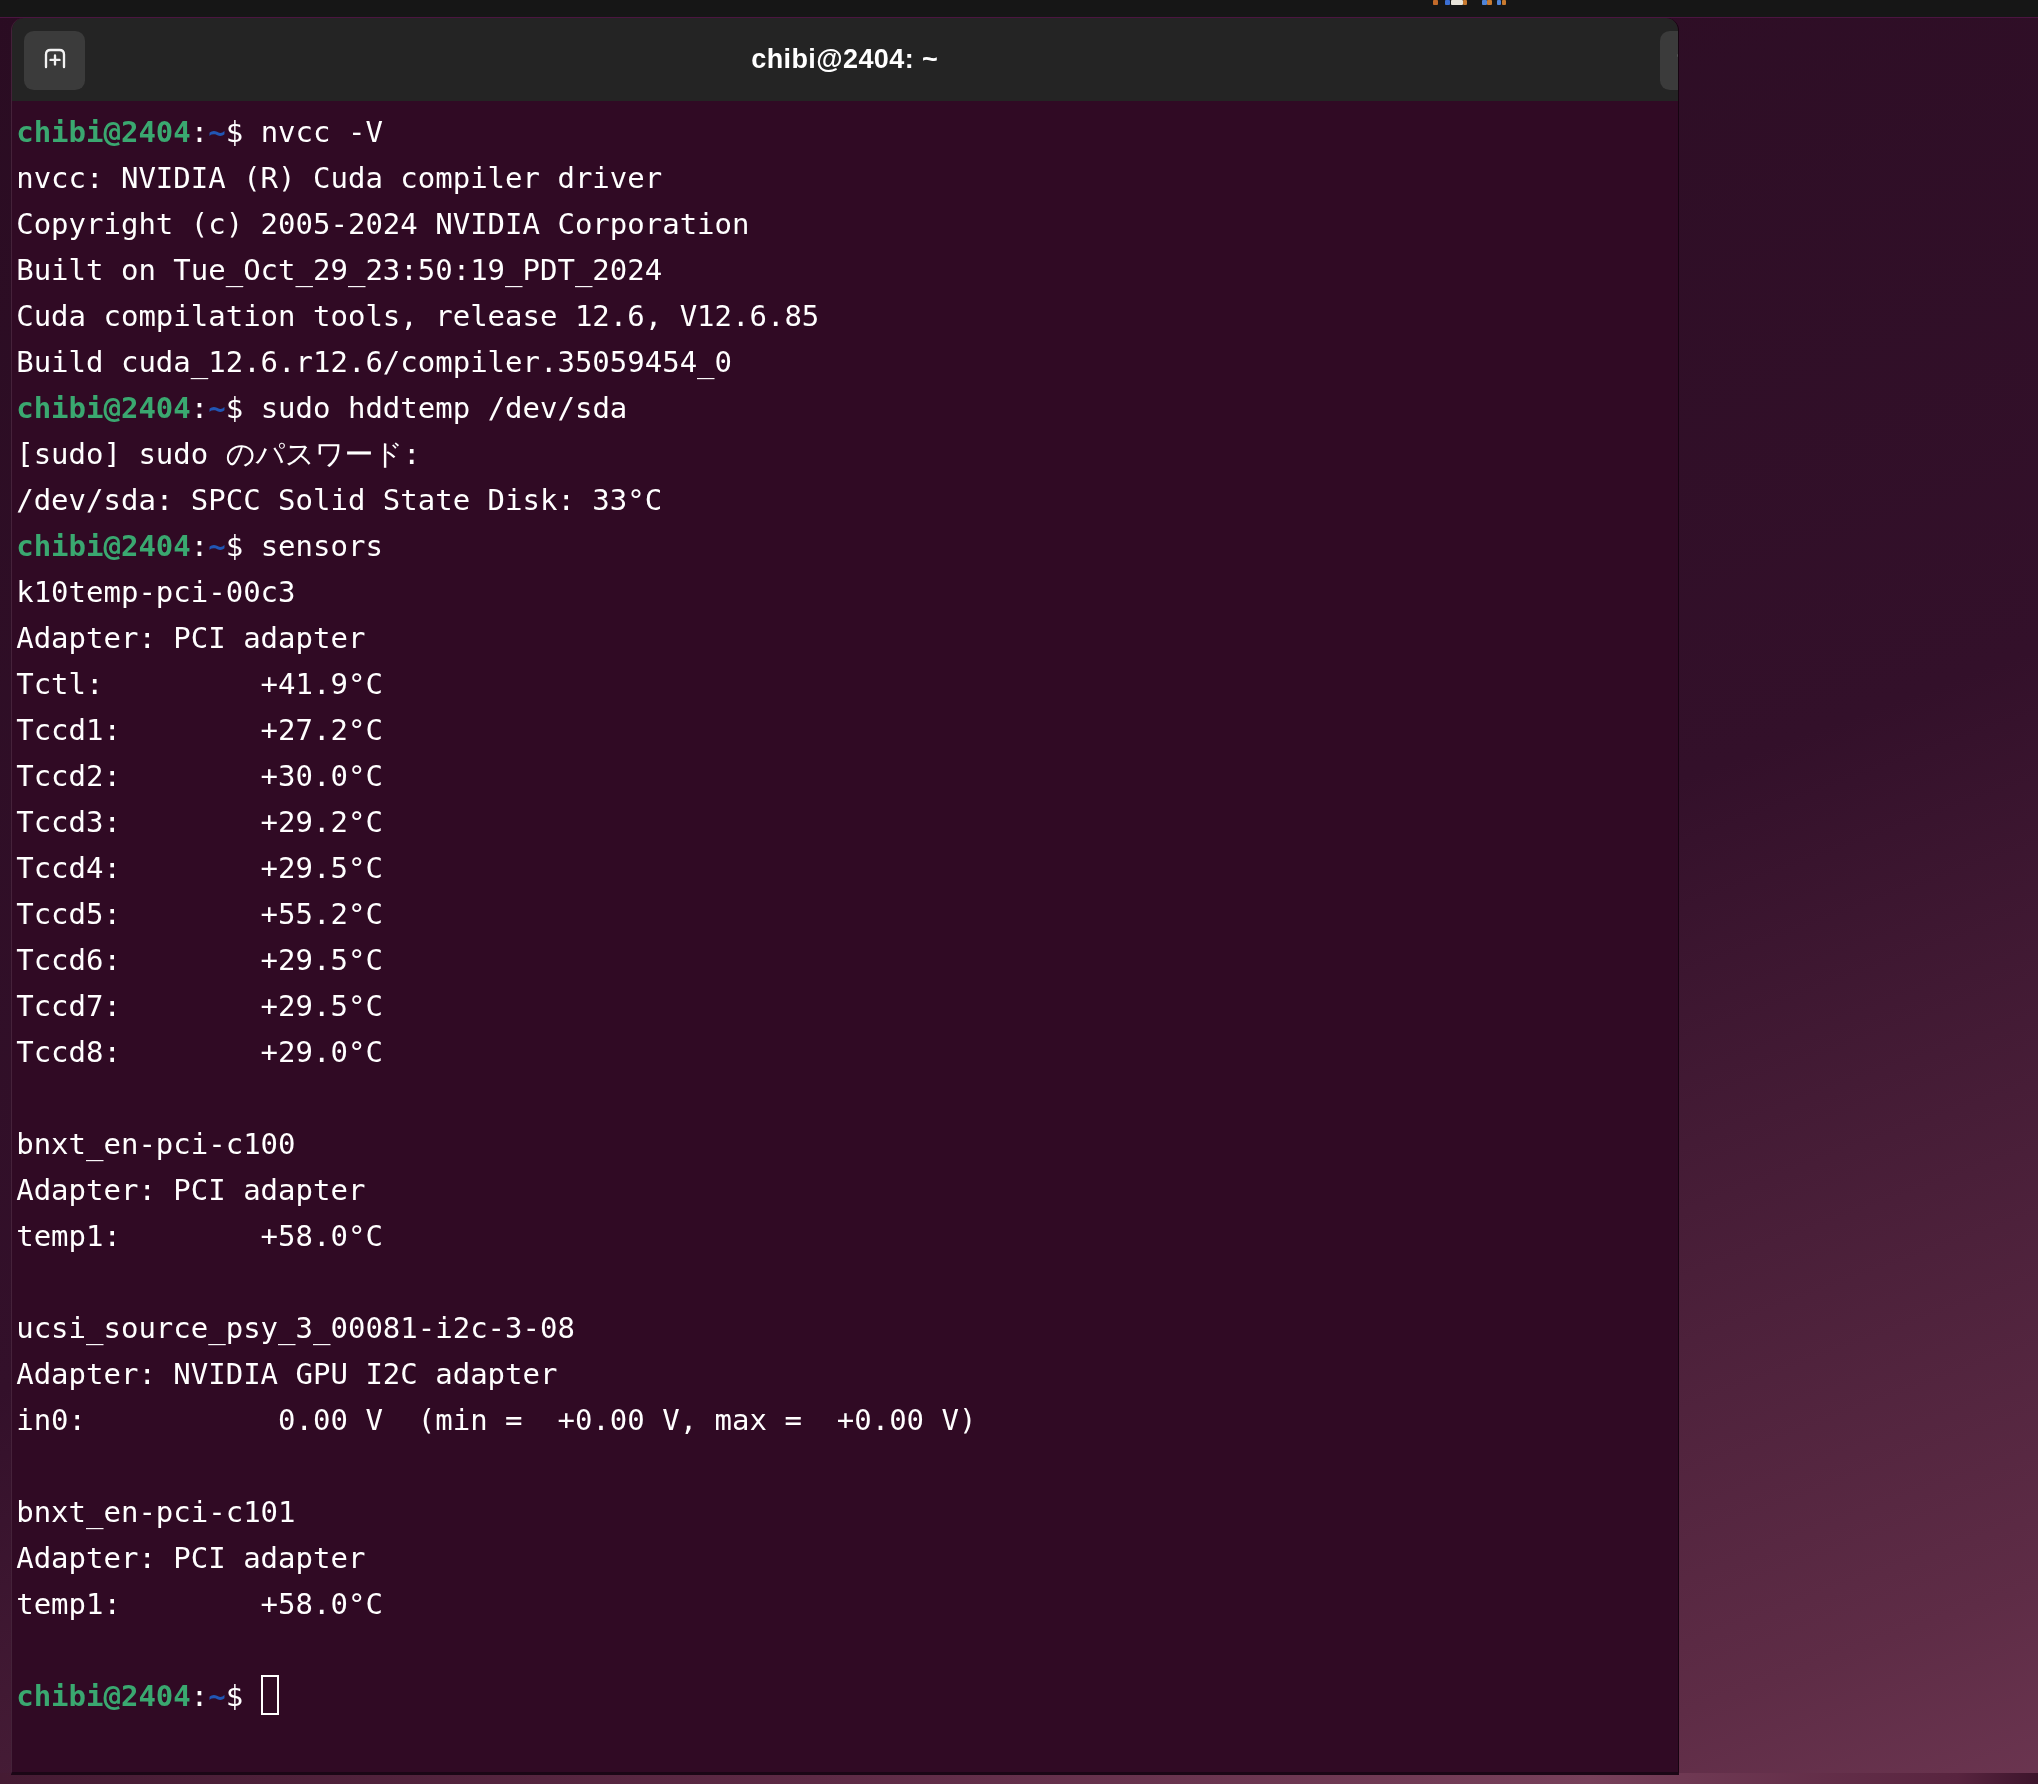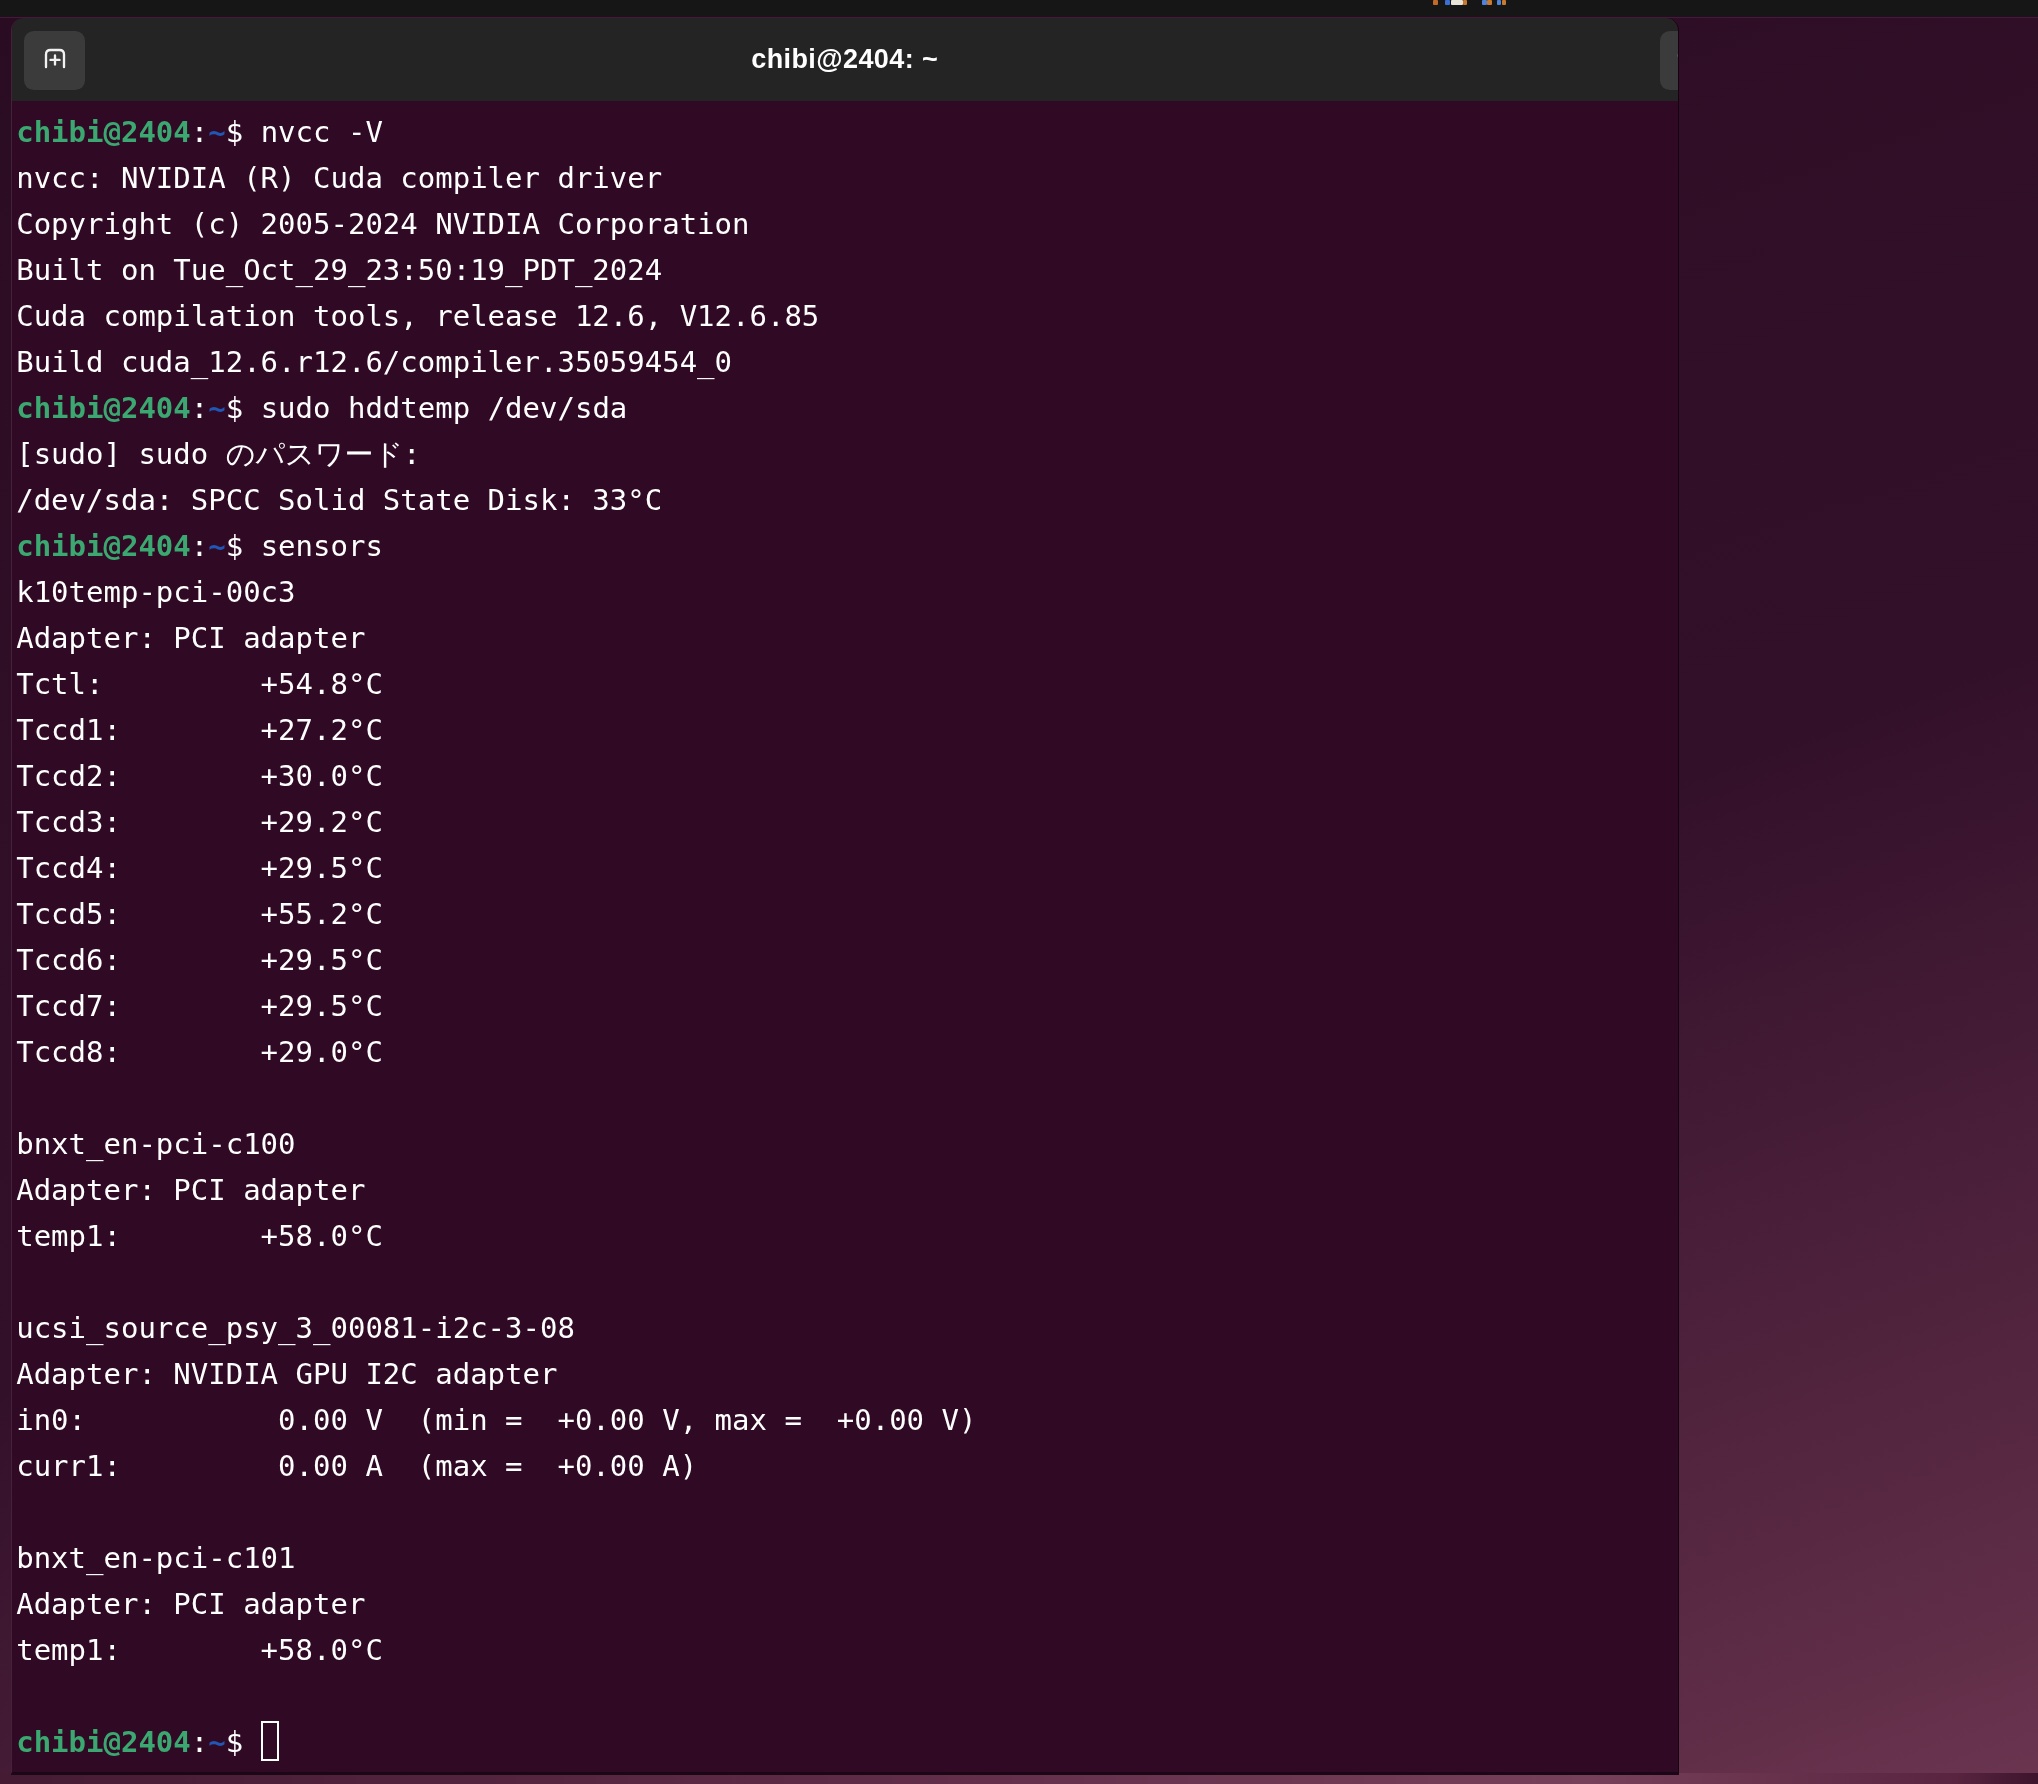--- a/index.html
+++ b/index.html
@@ -124,38 +124,37 @@
         <div class="tline"><span class="seg-white">Copyright (c) 2005-2024 NVIDIA Corporation</span></div>
         <div class="tline"><span class="seg-white">Built on Tue_Oct_29_23:50:19_PDT_2024</span></div>
         <div class="tline"><span class="seg-white">Cuda compilation tools, release 12.6, V12.6.85</span></div>
         <div class="tline"><span class="seg-white">Build cuda_12.6.r12.6/compiler.35059454_0</span></div>
         <div class="tline"><span class="seg-green">chibi@2404</span><span class="seg-white">:</span><span class="seg-blue">~</span><span class="seg-white">$ </span><span class="seg-white">sudo hddtemp /dev/sda</span></div>
         <div class="tline"><span class="seg-white">[sudo] sudo のパスワード:</span></div>
         <div class="tline"><span class="seg-white">/dev/sda: SPCC Solid State Disk: 33°C</span></div>
         <div class="tline"><span class="seg-green">chibi@2404</span><span class="seg-white">:</span><span class="seg-blue">~</span><span class="seg-white">$ </span><span class="seg-white">sensors</span></div>
         <div class="tline"><span class="seg-white">k10temp-pci-00c3</span></div>
         <div class="tline"><span class="seg-white">Adapter: PCI adapter</span></div>
-        <div class="tline"><span class="seg-white">Tctl:         +54.8°C</span></div>
+        <div class="tline"><span class="seg-white">Tctl:         +41.9°C</span></div>
         <div class="tline"><span class="seg-white">Tccd1:        +27.2°C</span></div>
         <div class="tline"><span class="seg-white">Tccd2:        +30.0°C</span></div>
         <div class="tline"><span class="seg-white">Tccd3:        +29.2°C</span></div>
         <div class="tline"><span class="seg-white">Tccd4:        +29.5°C</span></div>
         <div class="tline"><span class="seg-white">Tccd5:        +55.2°C</span></div>
         <div class="tline"><span class="seg-white">Tccd6:        +29.5°C</span></div>
         <div class="tline"><span class="seg-white">Tccd7:        +29.5°C</span></div>
         <div class="tline"><span class="seg-white">Tccd8:        +29.0°C</span></div>
         <div class="tline">&nbsp;</div>
         <div class="tline"><span class="seg-white">bnxt_en-pci-c100</span></div>
         <div class="tline"><span class="seg-white">Adapter: PCI adapter</span></div>
         <div class="tline"><span class="seg-white">temp1:        +58.0°C</span></div>
         <div class="tline">&nbsp;</div>
         <div class="tline"><span class="seg-white">ucsi_source_psy_3_00081-i2c-3-08</span></div>
         <div class="tline"><span class="seg-white">Adapter: NVIDIA GPU I2C adapter</span></div>
         <div class="tline"><span class="seg-white">in0:           0.00 V  (min =  +0.00 V, max =  +0.00 V)</span></div>
-        <div class="tline"><span class="seg-white">curr1:         0.00 A  (max =  +0.00 A)</span></div>
         <div class="tline">&nbsp;</div>
         <div class="tline"><span class="seg-white">bnxt_en-pci-c101</span></div>
         <div class="tline"><span class="seg-white">Adapter: PCI adapter</span></div>
         <div class="tline"><span class="seg-white">temp1:        +58.0°C</span></div>
         <div class="tline">&nbsp;</div>
         <div class="tline"><span class="seg-green">chibi@2404</span><span class="seg-white">:</span><span class="seg-blue">~</span><span class="seg-white">$ </span><span class="cursor"></span></div>
       </div>
 
     <div class="scroll-thumb"></div>
   </div>

